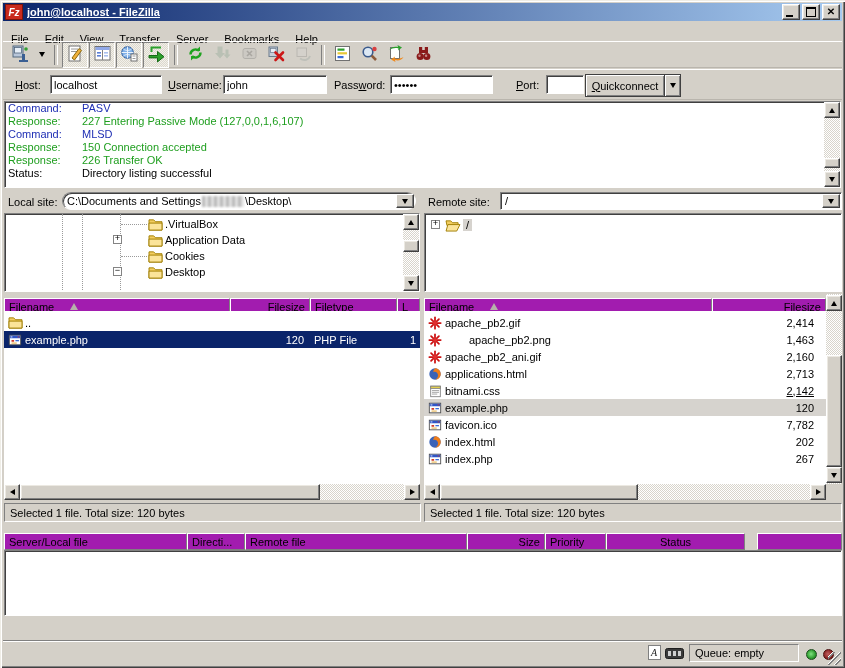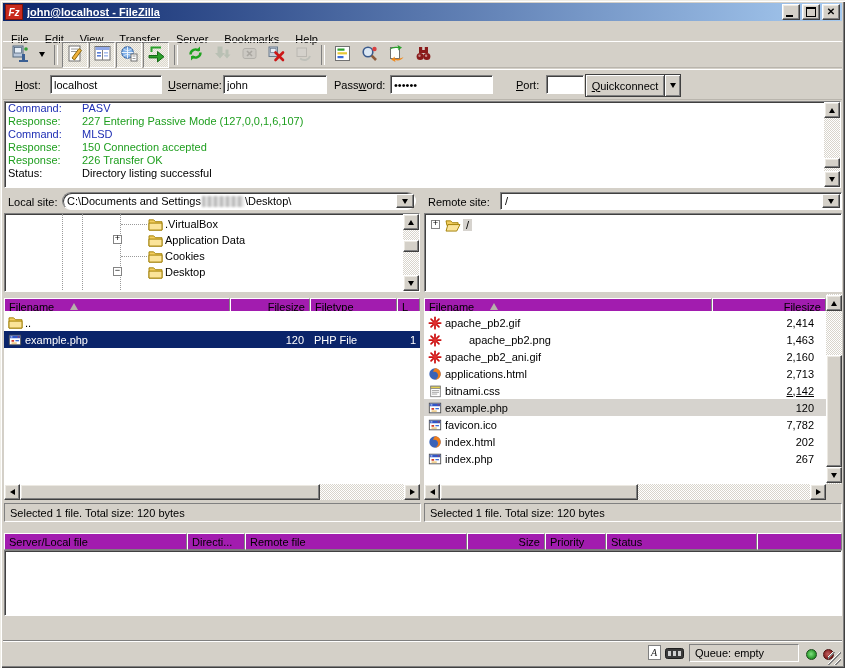--- a/index.html
+++ b/index.html
@@ -627,21 +627,21 @@
       </div>
       <div class="hcell" style="left: 241px; width: 222px; justify-content: flex-start;">
         <span>Remote file</span>
       </div>
       <div class="hcell" style="left: 463px; width: 78px; justify-content: flex-end;">
         <span>Size</span>
       </div>
       <div class="hcell" style="left: 541px; width: 61px; justify-content: flex-start;">
         <span>Priority</span>
       </div>
-      <div class="hcell" style="left: 602px; width: 151px; justify-content: flex-start;">
+      <div class="hcell" style="left: 602px; width: 139px; justify-content: center;">
         <span>Status</span>
       </div>
       <div class="hcell" style="left: 753px; width: 85px; justify-content: flex-start;">
         <span></span>
       </div>
     </div>
   <div class="whitebox" style="left:4px;top:550px;width:838px;height:66px;"></div>
 
 
   <div id="statusbar">

